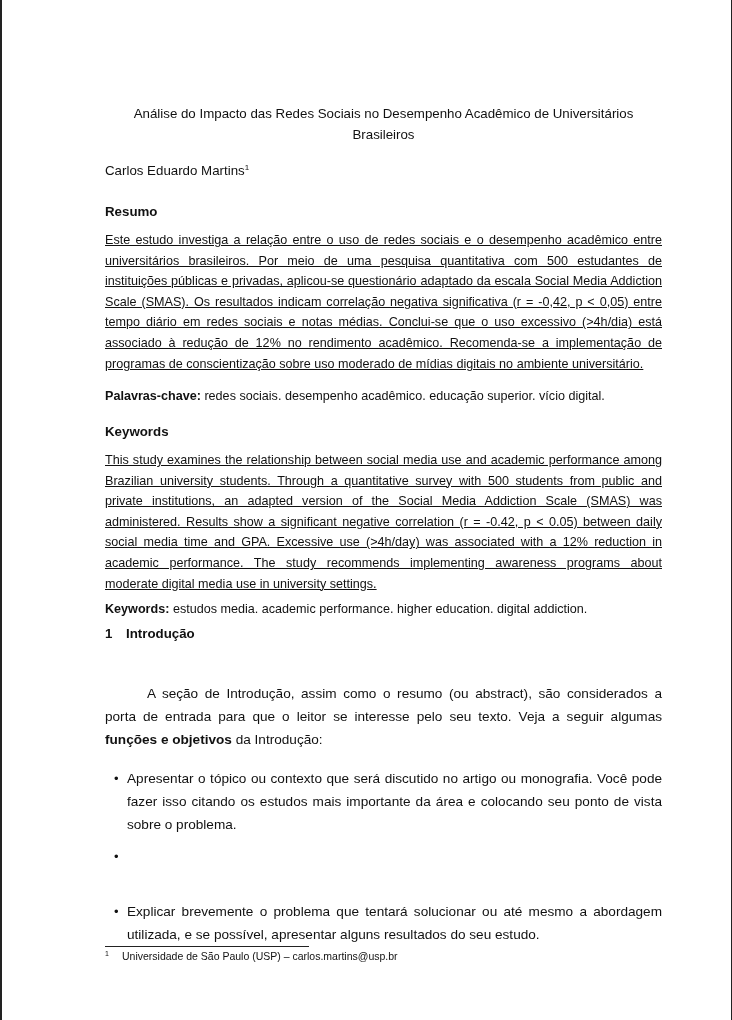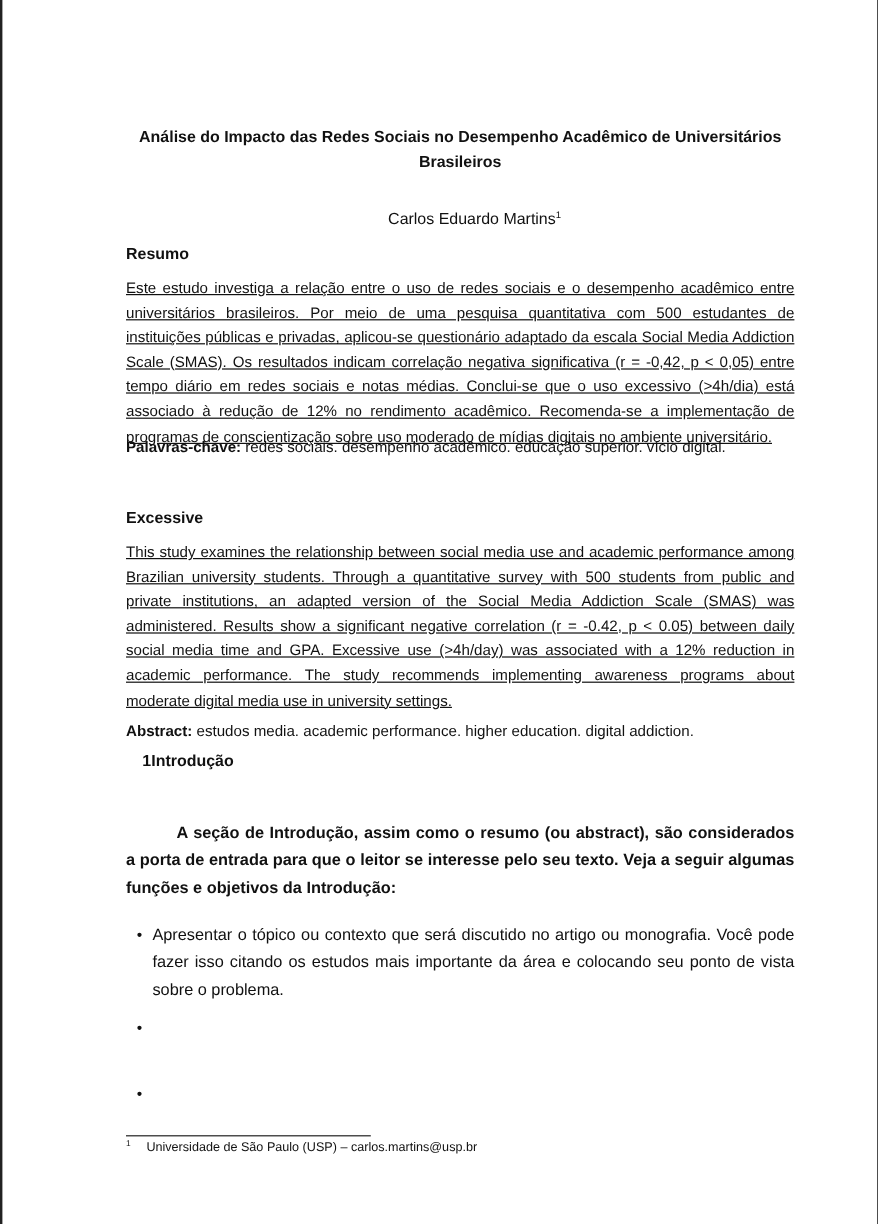--- a/index.html
+++ b/index.html
@@ -6,38 +6,38 @@
   body {
     width: 732px; height: 1020px; overflow: hidden;
     background: #ffffff; position: relative;
     font-family: "Liberation Sans", sans-serif; color: #111;
   }
   .edge-left { position: absolute; left: 0; top: 0; width: 2px; height: 1020px; background: #222; }
   .edge-right { position: absolute; right: 0; top: 0; width: 1px; height: 1020px; background: #222; }
   .page { position: absolute; left: 105px; top: 0; width: 557px; }
   .title {
     position: absolute; top: 103px; left: 0; width: 557px;
-    text-align: center; font-weight: bold; font-size: 13.3px; line-height: 21px; margin: 0;
+    text-align: center; font-weight: normal; font-size: 13.3px; line-height: 21px; margin: 0;
   }
   .author {
     position: absolute; top: 163px; left: 0; width: 557px;
-    text-align: center; font-size: 13.3px; margin: 12px;
+    font-size: 13.3px; margin: 0;
   }
   .author sup { font-size: 8px; vertical-align: 5px; }
-  .h { position: absolute; left: 0; font-weight: bold; font-size: 13.3px; margin: 0; text-align: right; }
+  .h { position: absolute; left: 0; font-weight: bold; font-size: 13.3px; margin: 0; }
   .para {
     position: absolute; left: 0; width: 557px; margin: 0;
     font-size: 12.6px; line-height: 20.6px; text-align: justify; text-decoration: underline;
   }
   .kw { position: absolute; left: 0; font-size: 12.6px; margin: 0; }
   .kw b { font-weight: bold; }
   .sec-num { display: inline-block; width: 21px; }
   .intro {
     position: absolute; left: 0; width: 557px; margin: 0;
-    font-size: 13.6px; line-height: 22.8px; text-align: justify; font-weight: bold;
+    font-size: 13.6px; line-height: 22.8px; text-align: justify;
   }
   .intro .indent { display: inline-block; width: 42px; }
   ul.bullets { position: absolute; left: 0; top: 0; margin: 0; padding: 0; list-style: none; width: 557px; }
   ul.bullets li {
     position: absolute; left: 22px; width: 535px;
     font-size: 13.6px; line-height: 22.8px; text-align: justify;
   }
   ul.bullets li .dot { position: absolute; left: -13px; top: 0; font-size: 13px; }
   .fn-rule { position: absolute; left: 0; top: 946px; width: 204px; height: 1px; background: #222; }
   .footnote { position: absolute; left: 0; top: 950px; font-size: 10.5px; margin: 0; }
@@ -49,31 +49,31 @@
 <div class="edge-left"></div>
 <div class="edge-right"></div>
 
 <div class="page">
   <h1 class="title">Análise do Impacto das Redes Sociais no Desempenho Acadêmico de Universitários Brasileiros</h1>
 
   <p class="author"><span>Carlos Eduardo Martins</span><sup>1</sup></p>
 
   <h2 class="h" style="top:204px">Resumo</h2>
   <p class="para" style="top:230px">Este estudo investiga a relação entre o uso de redes sociais e o desempenho acadêmico entre universitários brasileiros. Por meio de uma pesquisa quantitativa com 500 estudantes de instituições públicas e privadas, aplicou-se questionário adaptado da escala Social Media Addiction Scale (SMAS). Os resultados indicam correlação negativa significativa (r = -0,42, p &lt; 0,05) entre tempo diário em redes sociais e notas médias. Conclui-se que o uso excessivo (&gt;4h/dia) está associado à redução de 12% no rendimento acadêmico. Recomenda-se a implementação de programas de conscientização sobre uso moderado de mídias digitais no ambiente universitário.</p>
-  <p class="kw" style="top:366px"><b>Palavras-chave:</b> <span>redes sociais. desempenho acadêmico. educação superior. vício digital.</span></p>
+  <p class="kw" style="top:389px"><b>Palavras-chave:</b> <span>redes sociais. desempenho acadêmico. educação superior. vício digital.</span></p>
 
-  <h2 class="h" style="top:424px">Excessive</h2>
+  <h2 class="h" style="top:424px">Keywords</h2>
   <p class="para" style="top:450px">This study examines the relationship between social media use and academic performance among Brazilian university students. Through a quantitative survey with 500 students from public and private institutions, an adapted version of the Social Media Addiction Scale (SMAS) was administered. Results show a significant negative correlation (r = -0.42, p &lt; 0.05) between daily social media time and GPA. Excessive use (&gt;4h/day) was associated with a 12% reduction in academic performance. The study recommends implementing awareness programs about moderate digital media use in university settings.</p>
-  <p class="kw" style="top:602px"><b>Abstract:</b> <span>estudos media. academic performance. higher education. digital addiction.</span></p>
+  <p class="kw" style="top:602px"><b>Keywords:</b> <span>estudos media. academic performance. higher education. digital addiction.</span></p>
 
   <h2 class="h" style="top:626px"><span class="sec-num">1</span><span>Introdução</span></h2>
 
   <p class="intro" style="top:683px"><span class="indent"></span><span>A seção de Introdução, assim como o resumo (ou abstract), são considerados a porta de entrada para que o leitor se interesse pelo seu texto. Veja a seguir algumas </span><b>funções e objetivos</b><span> da Introdução:</span></p>
 
   <ul class="bullets">
     <li style="top:768px"><span class="dot">•</span><span>Apresentar o tópico ou contexto que será discutido no artigo ou monografia. Você pode fazer isso citando os estudos mais importante da área e colocando seu ponto de vista sobre o problema.</span></li>
     <li style="top:846px"><span class="dot">•</span></li>
-    <li style="top:901px"><span class="dot">•</span></li>
+    <li style="top:901px"><span class="dot">•</span><span>Explicar brevemente o problema que tentará solucionar ou até mesmo a abordagem utilizada, e se possível, apresentar alguns resultados do seu estudo.</span></li>
   </ul>
 
   <div class="fn-rule"></div>
   <p class="footnote"><span class="fn-mark">1</span><span>Universidade de São Paulo (USP) – carlos.martins@usp.br</span></p>
 </div>
 
 </body></html>

